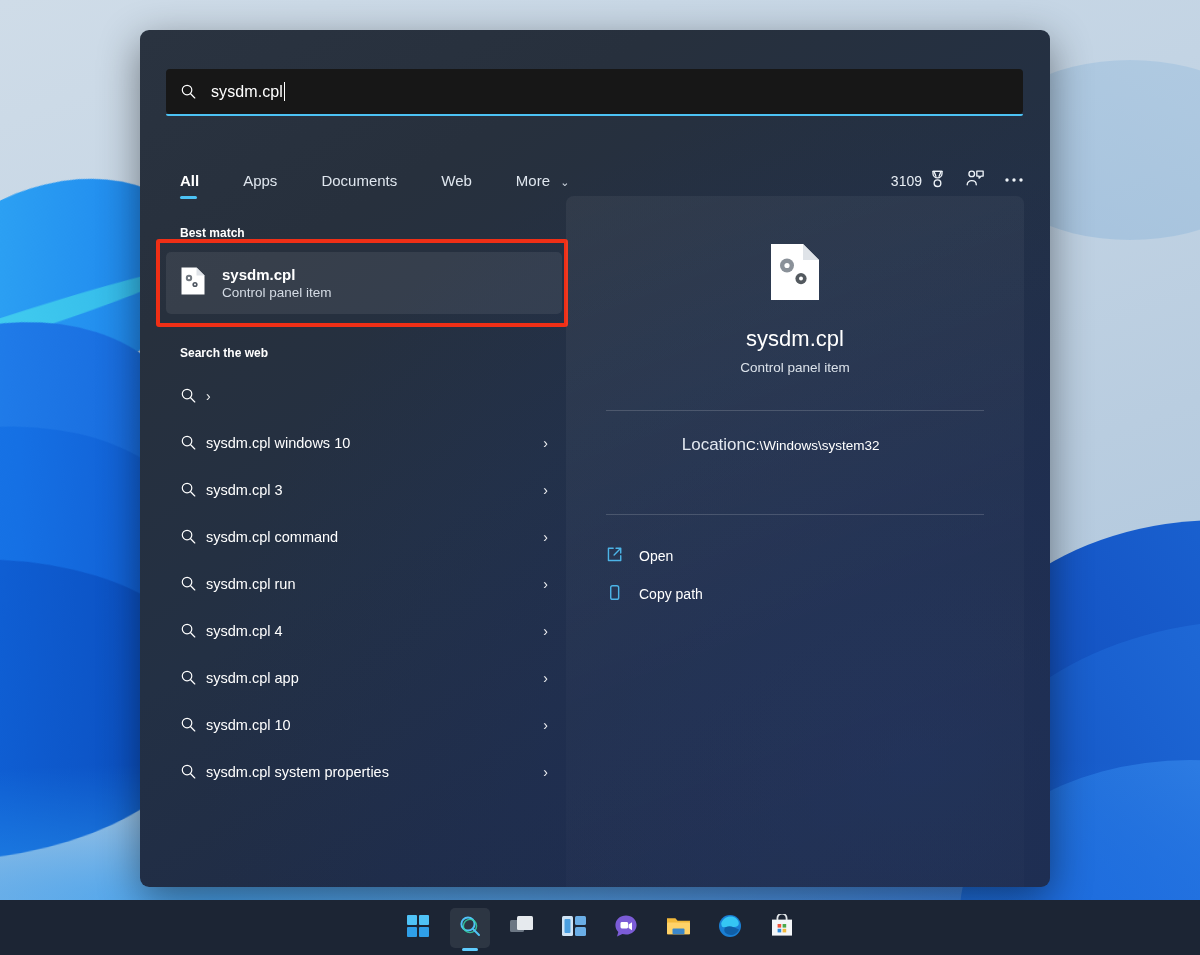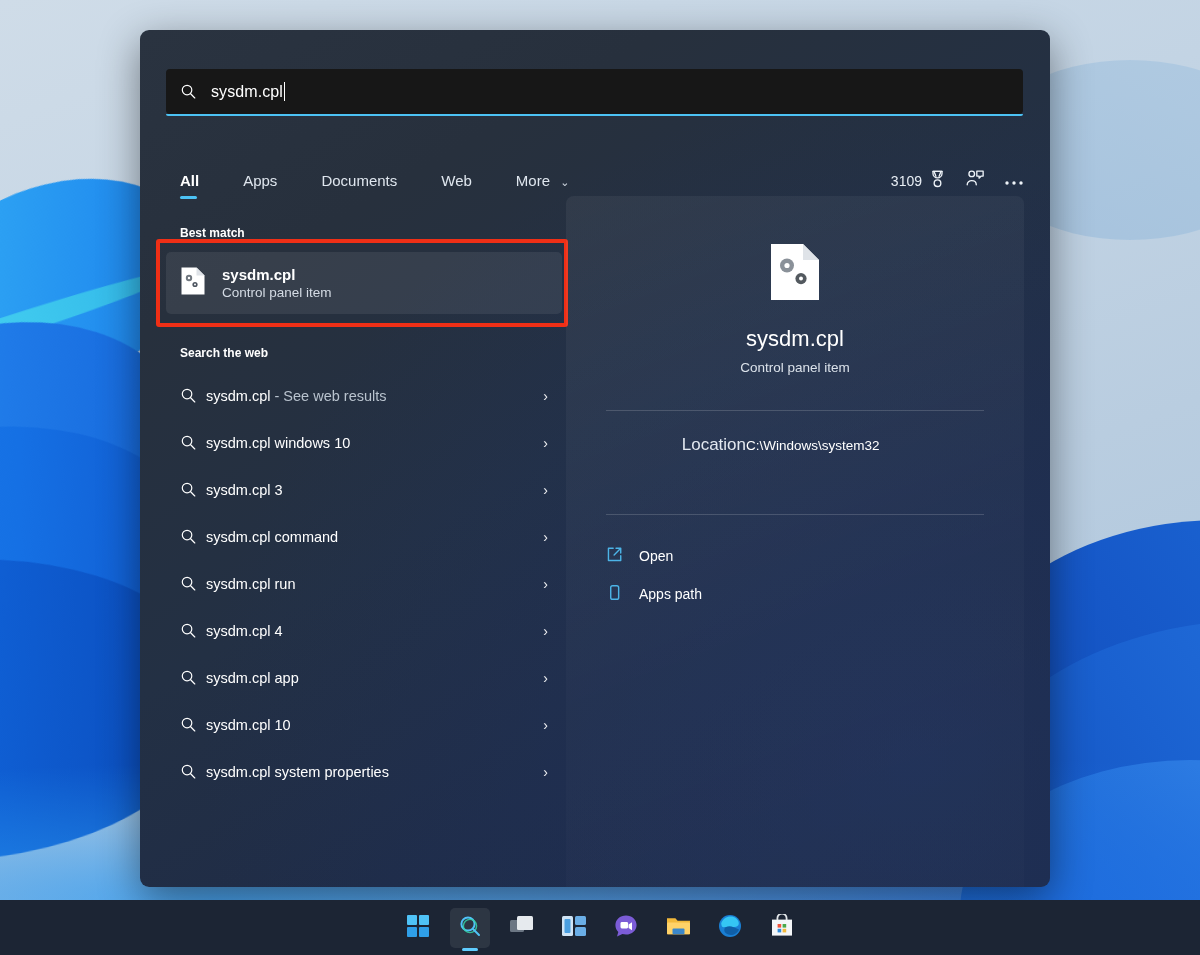--- a/index.html
+++ b/index.html
@@ -149,21 +149,21 @@
   .tab.active::after {
     content: ""; position: absolute;
     left: 0; width: 17px; height: 3px; bottom: 0;
     background: #4cc2f4; border-radius: 2px;
   }
   .tab .chev { margin-left: 6px; font-size: 11px; opacity: .9; }
 
   
   #top-right {
     position: absolute; right: 26px; top: 139px;
-    display: flex; align-items: center; gap: 19px;
+    display: flex; gap: 19px;
     color: #e8eef5;
   }
   #points { display: flex; align-items: center; gap: 7px; font-size: 14px; }
 
   
   #results {
     position: absolute; left: 26px; top: 196px;
     width: 396px;
   }
   .section-head {
@@ -352,21 +352,20 @@
       <div class="section-head web-head" id="web-head">Search the web</div>
 
       <div id="web-list">
           <div class="web-item">
             <span class="mag">
               <svg width="17" height="17" viewBox="0 0 20 20" fill="none">
                 <circle cx="8.3" cy="8.3" r="5.6" stroke="#ffffff" stroke-width="1.4"></circle>
                 <line x1="12.5" y1="12.6" x2="17.4" y2="17.6" stroke="#ffffff" stroke-width="1.4" stroke-linecap="round"></line>
               </svg>
             </span>
-            <span class="web-label"><span>sysdm.cpl</span><span class="dim"> - See web results</span></span>
             <span class="arrow">›</span>
           </div>
           <div class="web-item">
             <span class="mag">
               <svg width="17" height="17" viewBox="0 0 20 20" fill="none">
                 <circle cx="8.3" cy="8.3" r="5.6" stroke="#ffffff" stroke-width="1.4"></circle>
                 <line x1="12.5" y1="12.6" x2="17.4" y2="17.6" stroke="#ffffff" stroke-width="1.4" stroke-linecap="round"></line>
               </svg>
             </span>
             <span class="web-label"><span>sysdm.cpl</span><span class="suffix"> windows 10</span></span>
@@ -477,21 +476,21 @@
             </svg>
           </span>
           <span class="label">Open</span>
         </div>
         <div class="action">
           <span>
             <svg width="17" height="17" viewBox="0 0 18 18" fill="none">
               <rect x="5" y="1.8" width="8.4" height="14.4" rx="2" stroke="#4cb4e7" stroke-width="1.5"></rect>
             </svg>
           </span>
-          <span class="label">Apps path</span>
+          <span class="label">Copy path</span>
         </div>
       </div>
     </div>
   </div>
 
   <div id="taskbar">
     <div class="tb-btn">
       <span>
         <svg width="22" height="22" viewBox="0 0 22 22">
           <rect x="0" y="0" width="10" height="10" rx="1" fill="#4fc3f7"></rect>

